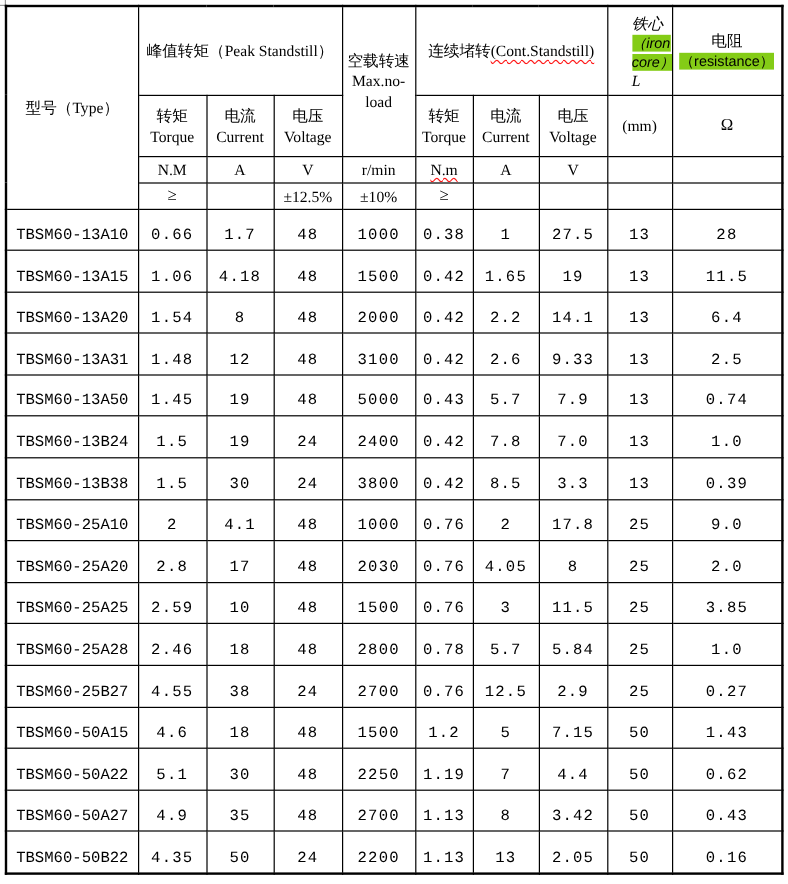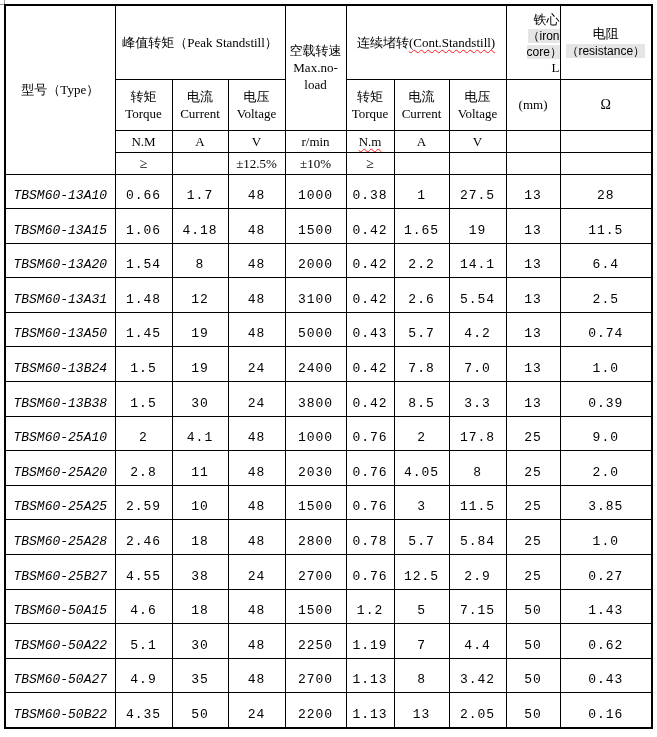--- a/index.html
+++ b/index.html
@@ -25,32 +25,33 @@
     font-size:13px; line-height:17px;
     overflow:hidden;
   }
   thead tr.r1 td { height:74px; }
   thead tr.r2 td { height:51px; }
   thead tr.r3 td { height:22px;margin-top:44px; }
   thead tr.r4 td { height:22px; }
   tbody td { height:34.6px; vertical-align:bottom; padding-bottom:4px; }
   td.cell-type {
     font-family:"Liberation Mono","DejaVu Sans Mono",monospace;
-    font-size:13px; letter-spacing:0;font-style:italic;
+    font-size:13px; letter-spacing:0;
   }
   td.cell-num {
     font-family:"Liberation Mono","DejaVu Sans Mono",monospace;
     font-size:13px; letter-spacing:1px;
   }
   td.core-header {
-    text-align:right; padding-left:20px; vertical-align:top; padding-top:6px;
+    text-align:left; padding-left:20px; vertical-align:top; padding-top:6px;
     line-height:16px;
+    font-style:italic;
   }
   .hl {
-    background:#e5e5e5;
+    background:#84cc16;
     font-family:"Liberation Sans","DejaVu Sans",sans-serif;
     font-size:12px;
   }
   .spell {
     text-decoration:underline wavy #ff1a1a;
     text-decoration-thickness:1px;
     text-underline-offset:2px;
     text-decoration-skip-ink:none;
   }
   .nowrap { white-space:nowrap; }
@@ -155,33 +156,33 @@
         <td class="cell-num">6.4</td>
       </tr>
       <tr>
         <td class="cell-type">TBSM60-13A31</td>
         <td class="cell-num">1.48</td>
         <td class="cell-num">12</td>
         <td class="cell-num">48</td>
         <td class="cell-num">3100</td>
         <td class="cell-num">0.42</td>
         <td class="cell-num">2.6</td>
-        <td class="cell-num">5.54</td>
+        <td class="cell-num">9.33</td>
         <td class="cell-num">13</td>
         <td class="cell-num">2.5</td>
       </tr>
       <tr>
         <td class="cell-type">TBSM60-13A50</td>
         <td class="cell-num">1.45</td>
         <td class="cell-num">19</td>
         <td class="cell-num">48</td>
         <td class="cell-num">5000</td>
         <td class="cell-num">0.43</td>
         <td class="cell-num">5.7</td>
-        <td class="cell-num">4.2</td>
+        <td class="cell-num">7.9</td>
         <td class="cell-num">13</td>
         <td class="cell-num">0.74</td>
       </tr>
       <tr>
         <td class="cell-type">TBSM60-13B24</td>
         <td class="cell-num">1.5</td>
         <td class="cell-num">19</td>
         <td class="cell-num">24</td>
         <td class="cell-num">2400</td>
         <td class="cell-num">0.42</td>
@@ -210,21 +211,21 @@
         <td class="cell-num">1000</td>
         <td class="cell-num">0.76</td>
         <td class="cell-num">2</td>
         <td class="cell-num">17.8</td>
         <td class="cell-num">25</td>
         <td class="cell-num">9.0</td>
       </tr>
       <tr>
         <td class="cell-type">TBSM60-25A20</td>
         <td class="cell-num">2.8</td>
-        <td class="cell-num">11</td>
+        <td class="cell-num">17</td>
         <td class="cell-num">48</td>
         <td class="cell-num">2030</td>
         <td class="cell-num">0.76</td>
         <td class="cell-num">4.05</td>
         <td class="cell-num">8</td>
         <td class="cell-num">25</td>
         <td class="cell-num">2.0</td>
       </tr>
       <tr>
         <td class="cell-type">TBSM60-25A25</td>

